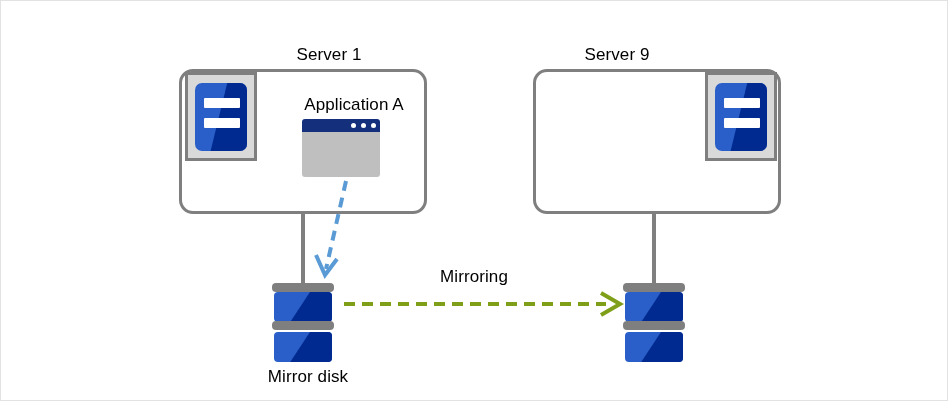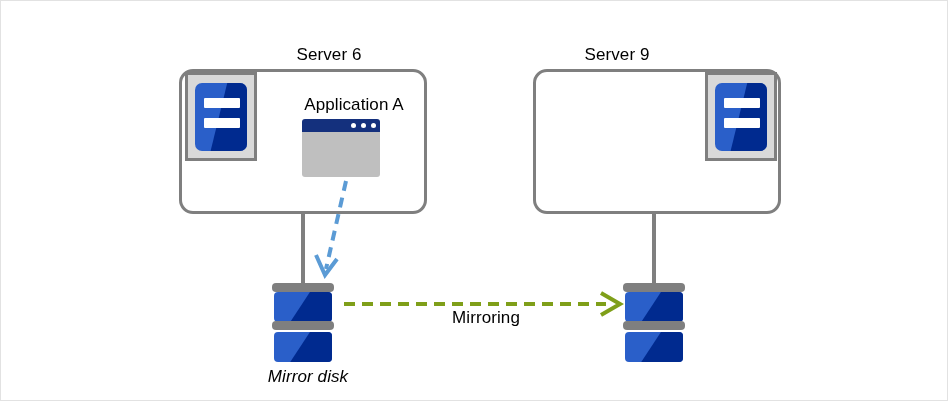--- a/index.html
+++ b/index.html
@@ -27,22 +27,22 @@
     font-size: 17px;
     line-height: 20px;
     white-space: nowrap;
     letter-spacing: 0.1px;
   }
   .label.center { text-align: center; }
 
   #server1-title { left: 248px; top: 44px; width: 160px; }
   #server2-title { left: 536px; top: 44px; width: 160px; }
   #app-title     { left: 278px; top: 94px; width: 150px; }
-  #mirroring-label { left: 400px; top: 266px; width: 170px; margin-top: 41px; }
-  #mirrordisk-label { left: 222px; top: 366px; width: 170px; font-style: italic; }
+  #mirroring-label { left: 388px; top: 266px; width: 170px; }
+  #mirrordisk-label { left: 222px; top: 366px; width: 170px; }
 
   
   .server-box {
     position: absolute;
     border: 3px solid #7f7f7f;
     border-radius: 14px;
     background: #ffffff;
     box-sizing: border-box;
   }
   #server1-box { left: 178px; top: 68px; width: 248px; height: 145px; }
@@ -169,21 +169,21 @@
     width: 948px;
     height: 401px;
     pointer-events: none;
   }
 </style>
 </head>
 <body>
 
 <div id="canvas">
 
-  <div class="label center" id="server1-title">Server 6</div>
+  <div class="label center" id="server1-title">Server 1</div>
 
   <div class="server-box" id="server1-box"></div>
 
   <div class="server-bay" id="server1-bay">
     <div class="server-unit">
       <div class="shade"></div>
       <div class="bar b1"></div>
       <div class="bar b2"></div>
     </div>
   </div>

